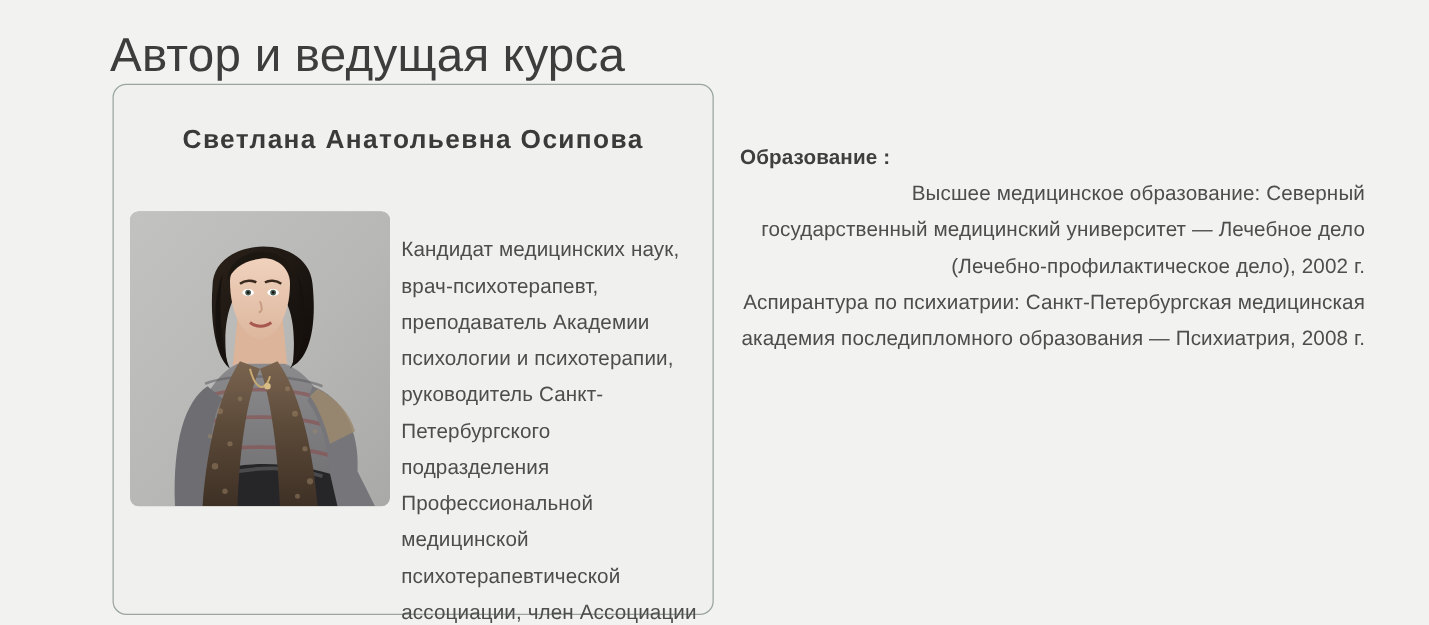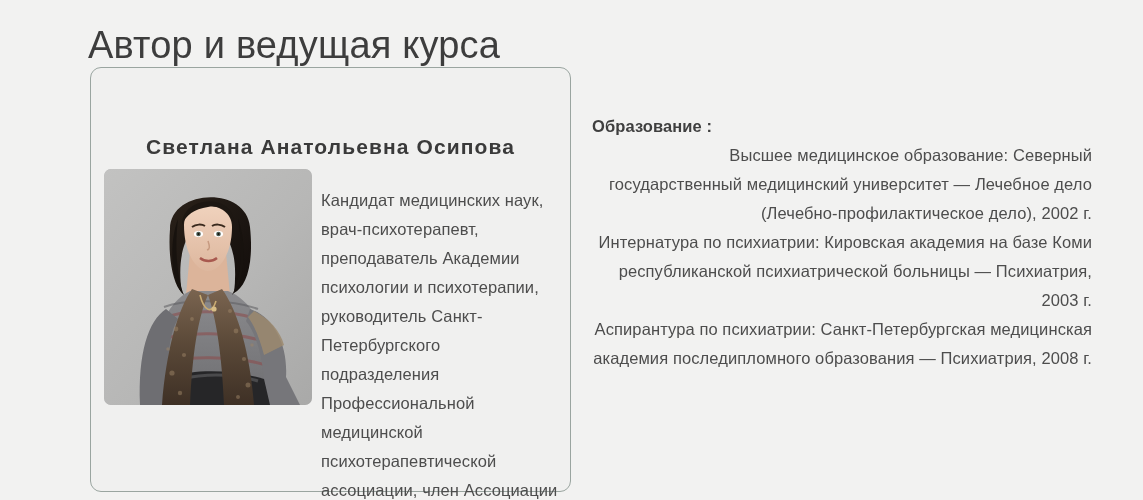--- a/index.html
+++ b/index.html
@@ -50,21 +50,20 @@
     position: absolute;
     left: 0;
     right: 0;
     top: 32px;
     text-align: center;
     font-size: 21px;
     font-weight: 700;
     letter-spacing: 1.1px;
     color: #3a3a3a;
     white-space: nowrap;
-    margin-top: 35px;
   }
 
   .card-body {
     position: absolute;
     left: 13px;
     top: 101px;
     right: 10px;
     display: flex;
     align-items: flex-start;
   }
@@ -227,17 +226,16 @@
         </svg>
       </div>
 
       <p class="bio-text">Кандидат медицинских наук, врач-психотерапевт, преподаватель Академии психологии и психотерапии, руководитель Санкт-Петербургского подразделения Профессиональной медицинской психотерапевтической ассоциации, член Ассоциации EMDR России.</p>
     </div>
   </div>
 
   <div class="education">
     <div class="education-heading">Образование :</div>
     <div class="education-line">Высшее медицинское образование: Северный государственный медицинский университет — Лечебное дело (Лечебно-профилактическое дело), 2002 г.</div>
-    <div class="education-line">Интернатура по психиатрии: Кировская академия на базе Коми республиканской психиатрической больницы — Психиатрия, 2003 г.</div>
     <div class="education-line">Аспирантура по психиатрии: Санкт-Петербургская медицинская академия последипломного образования — Психиатрия, 2008 г.</div>
   </div>
 
 </div>
 
 </body></html>

